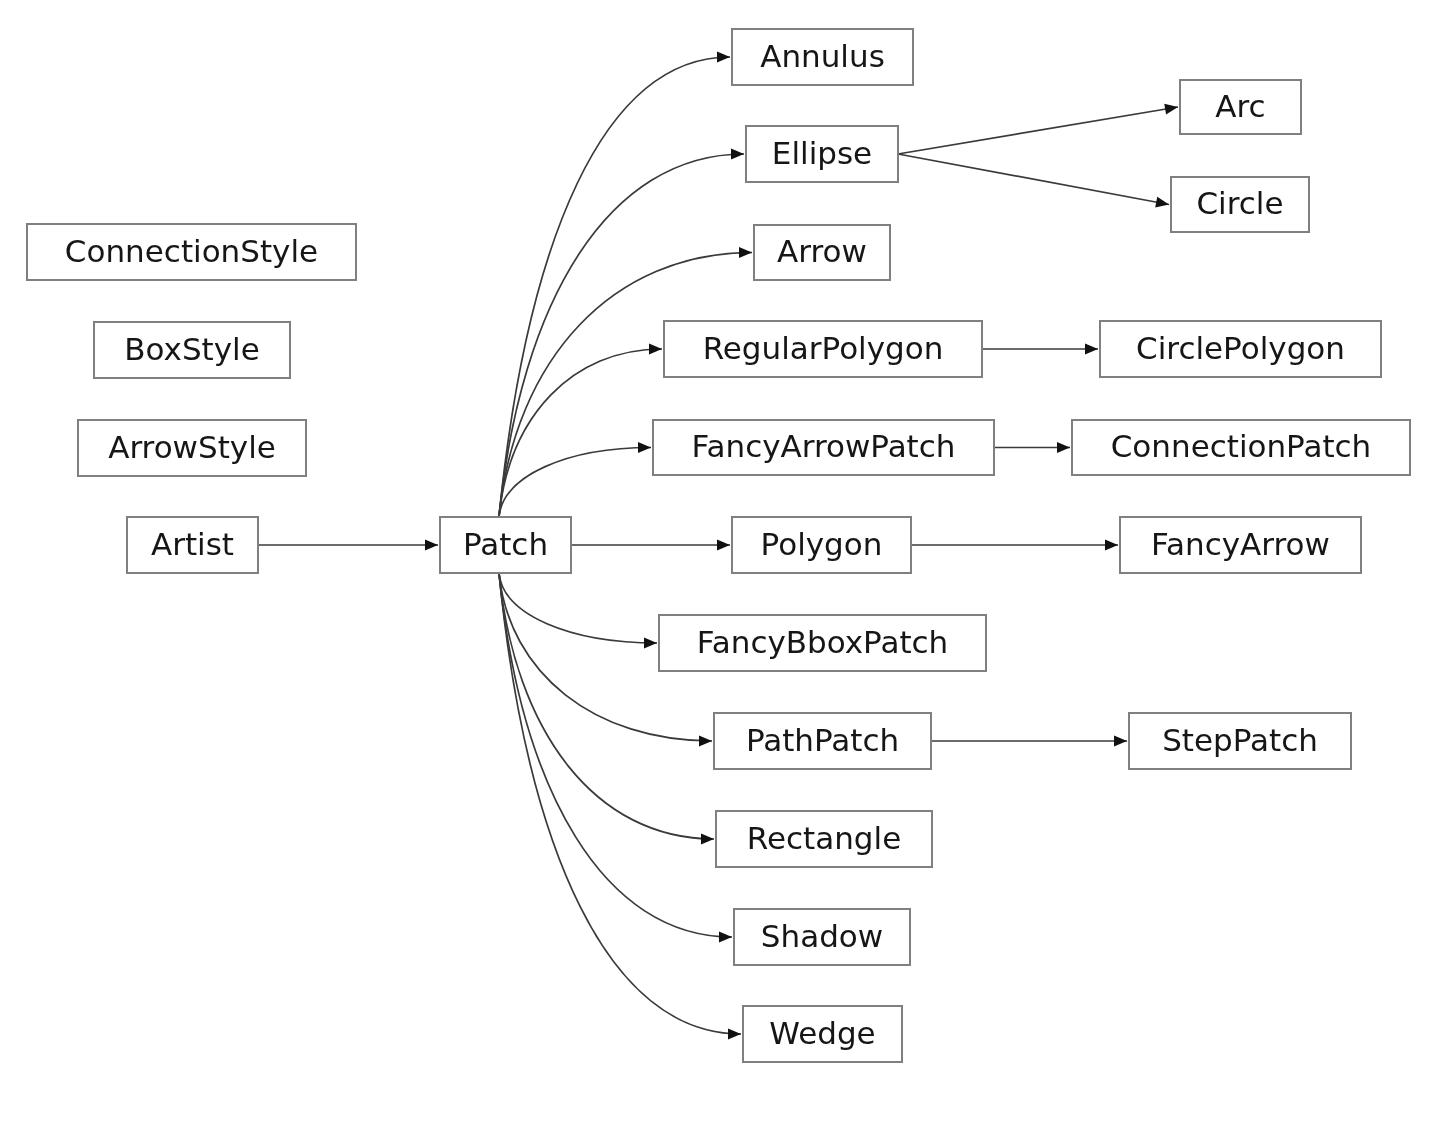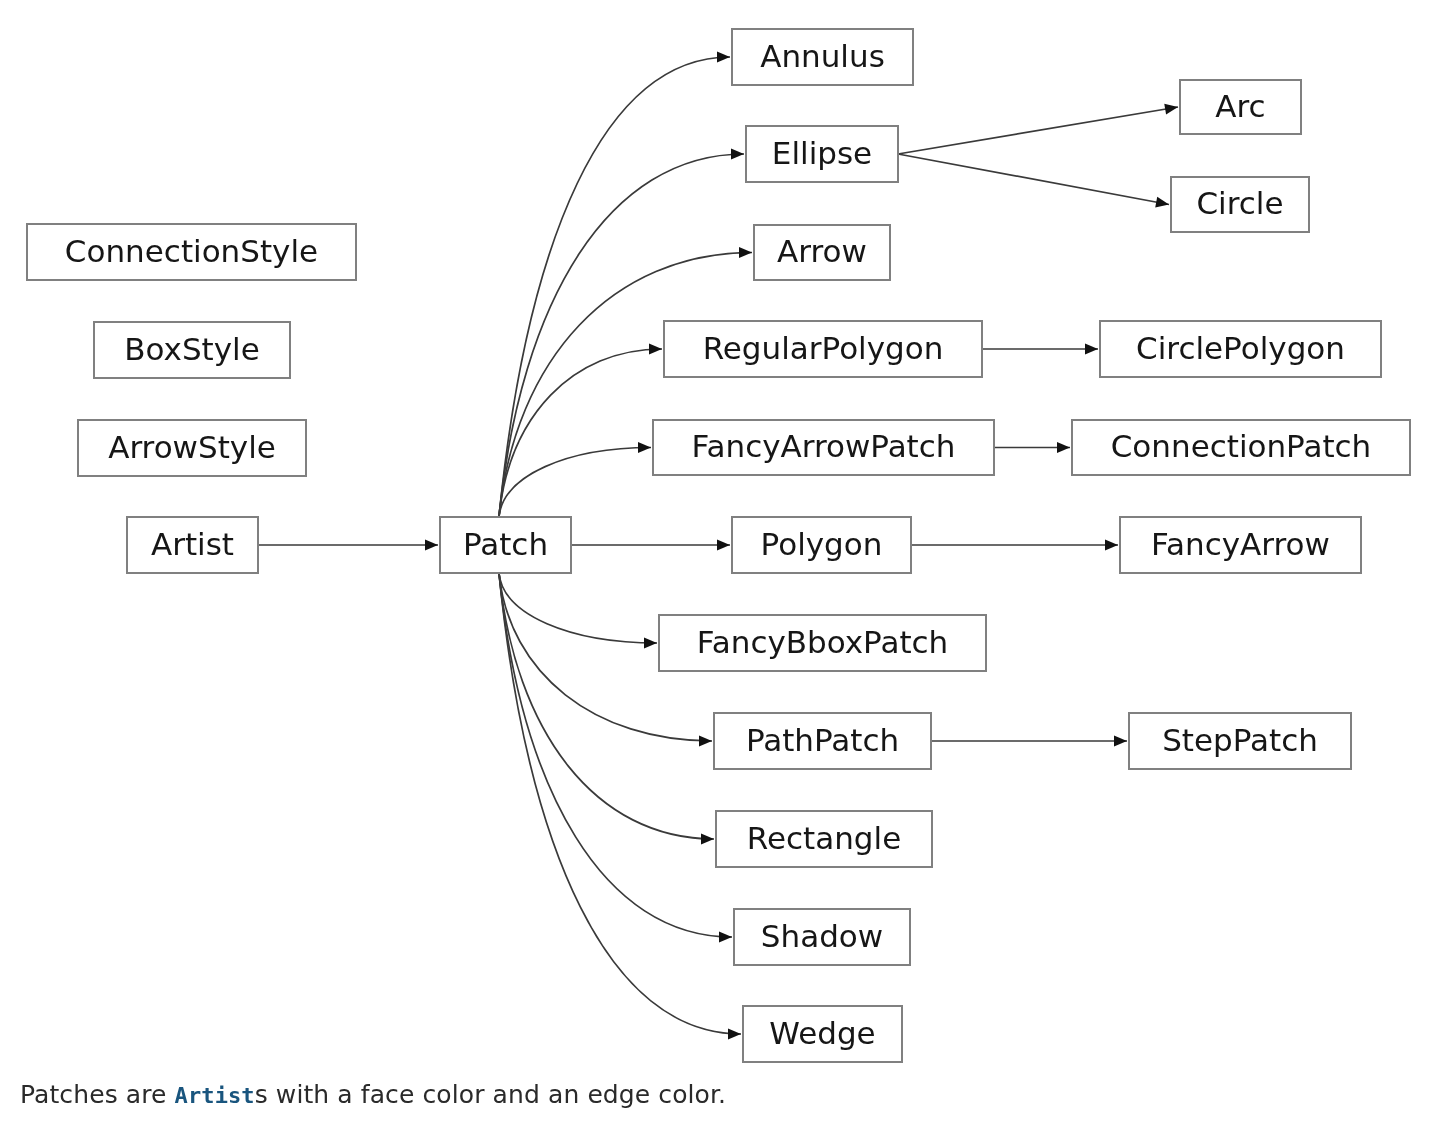--- a/index.html
+++ b/index.html
@@ -229,16 +229,13 @@
           <rect x="94" y="322" width="196" height="56" class="node-box"></rect>
           <text x="192" y="351" class="node-label">BoxStyle</text>
         </g>
         <g>
           <rect x="78" y="420" width="228" height="56" class="node-box"></rect>
           <text x="192" y="449" class="node-label">ArrowStyle</text>
         </g>
       </g>
   </svg>
 
-  <div class="caption">
-    <span>Patches are </span><span class="code-ref">Artist</span><span>s with a face color and an edge color.</span>
-  </div>
 </div>
 
 </body></html>

